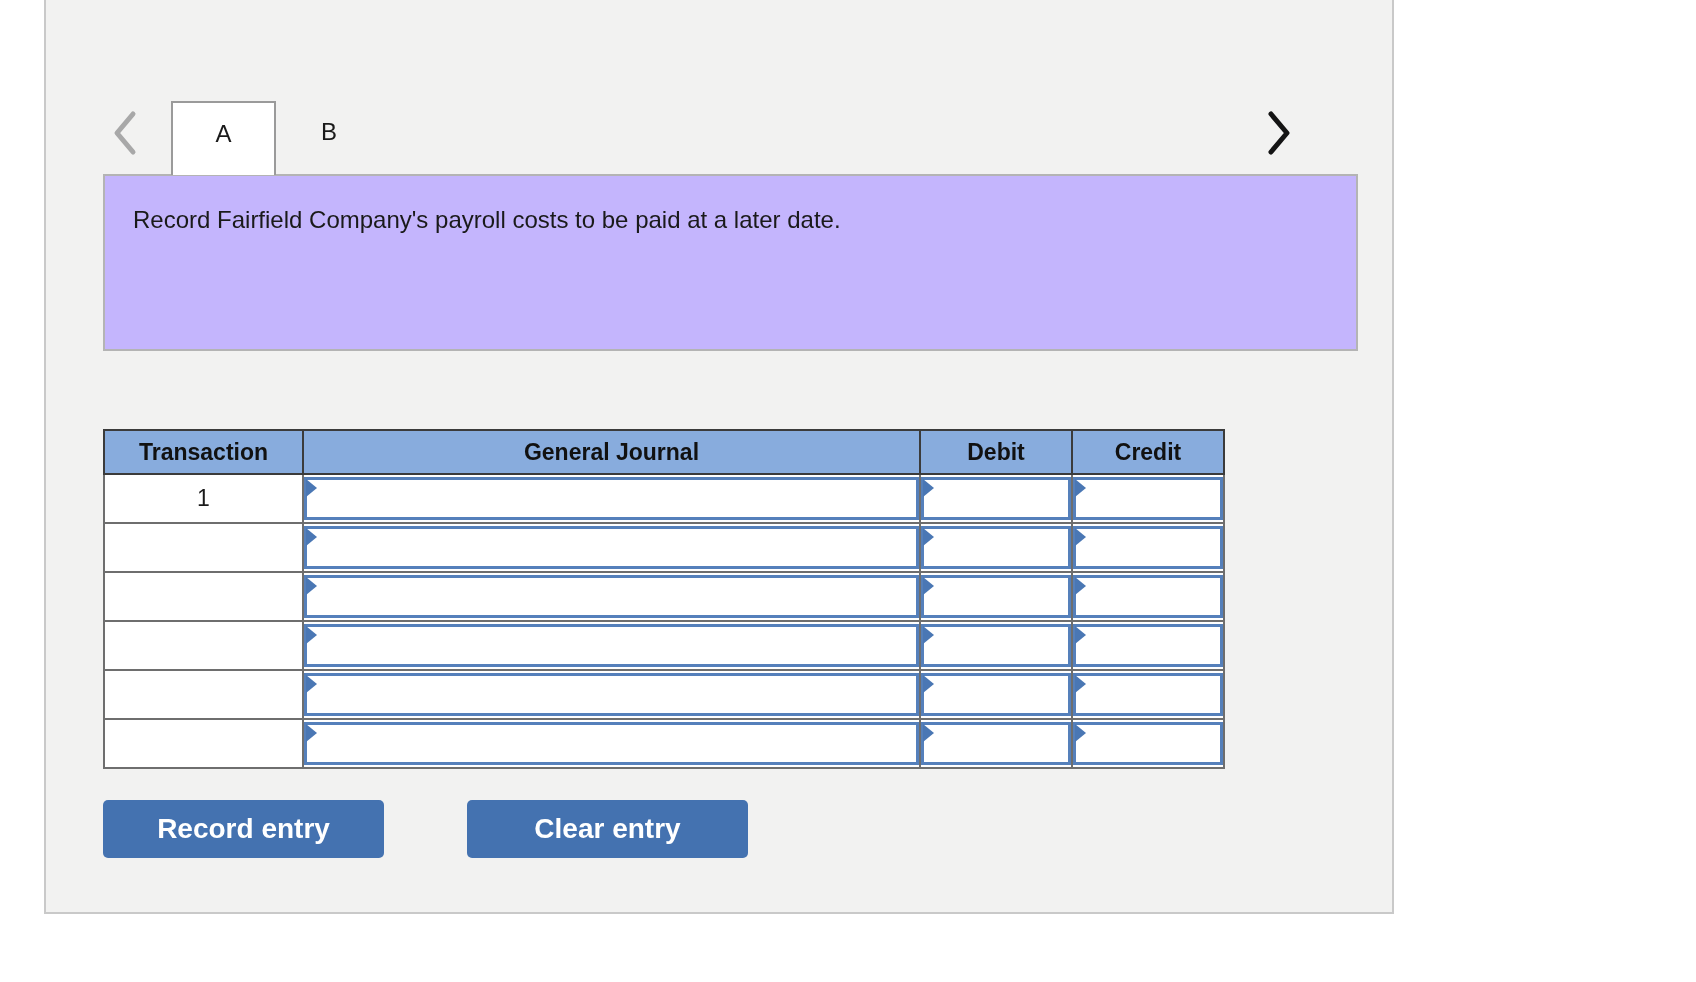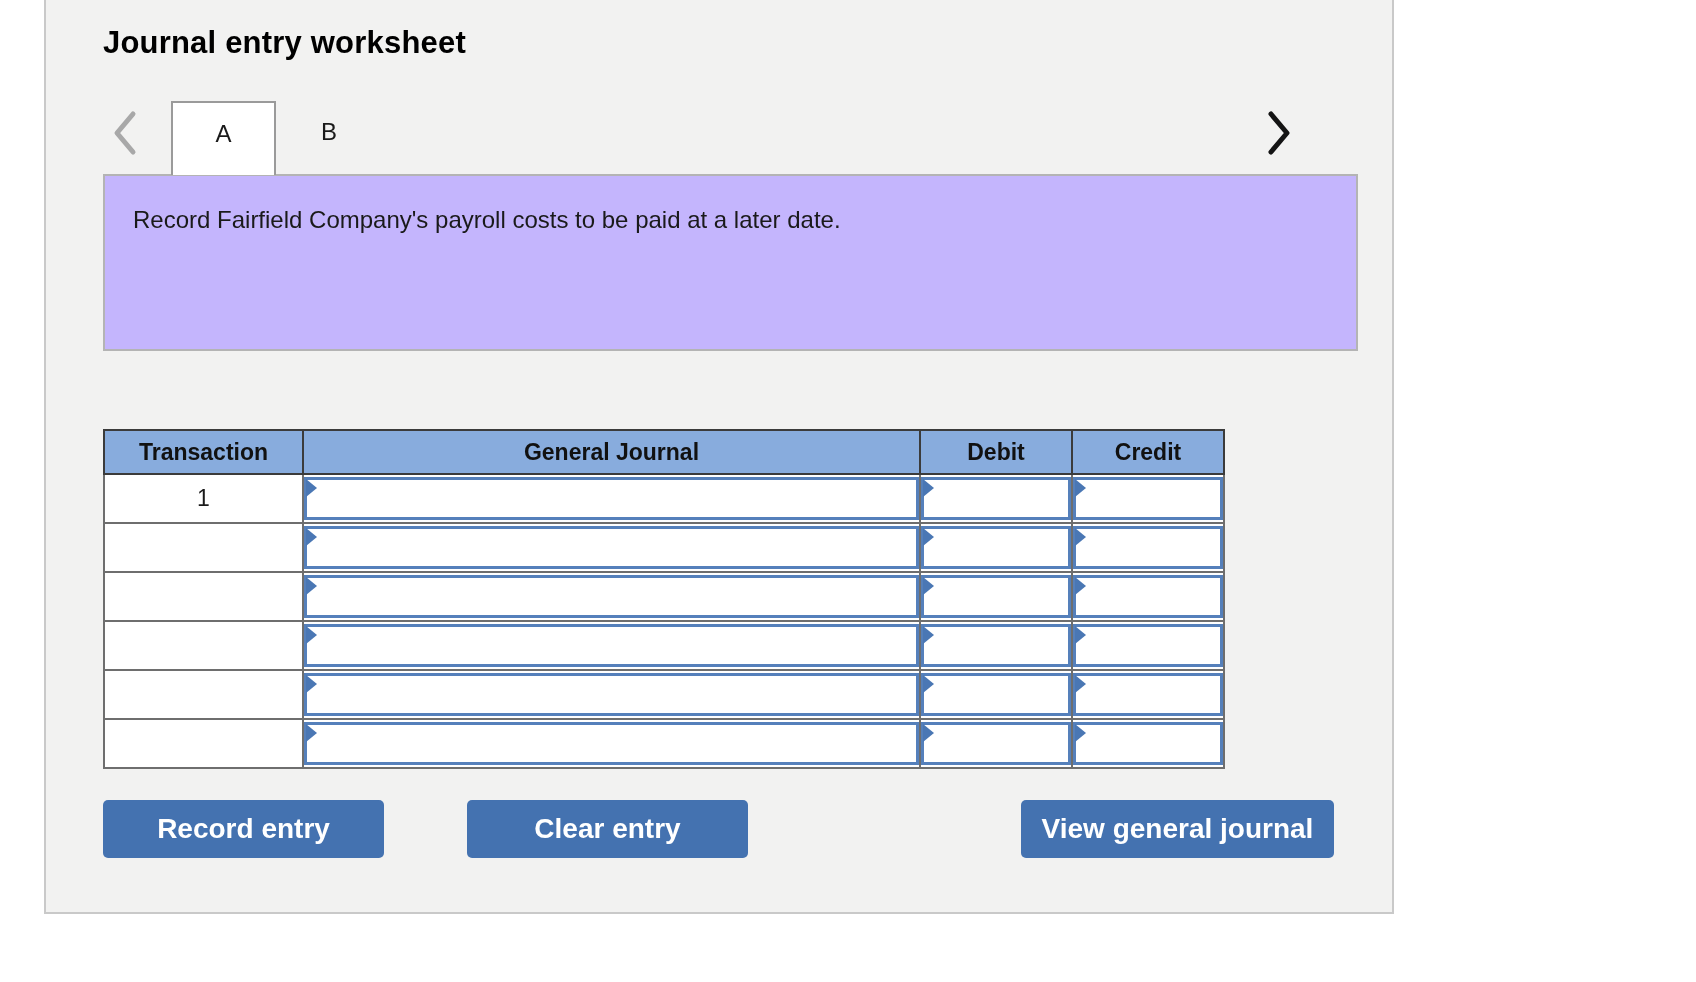--- a/index.html
+++ b/index.html
@@ -196,21 +196,20 @@
   .btn-clear  { left: 421px; top: 808px; width: 281px; }
   .btn-view   { left: 975px; top: 808px; width: 313px; }
 </style>
 </head>
 <body>
 
 <div id="root">
 
   <div class="panel">
 
-    <div class="worksheet-title">Journal entry worksheet</div>
 
     <div class="tabstrip">
 
       <div class="chev chev-left">
         <svg width="44" height="62" viewBox="0 0 44 62" aria-hidden="true">
           <polyline points="28,12 12,31 28,50" fill="none" stroke="#a8a8a8" stroke-width="5" stroke-linecap="round" stroke-linejoin="round"></polyline>
         </svg>
       </div>
 
       <div class="tab tab-a active">
@@ -362,16 +361,15 @@
             </div>
           </td>
         </tr>
       </tbody>
     </table>
 
     <button class="btn btn-record">Record entry</button>
 
     <button class="btn btn-clear">Clear entry</button>
 
-    <button class="btn btn-view">View general journal</button>
 
   </div>
 </div>
 
 </body></html>

